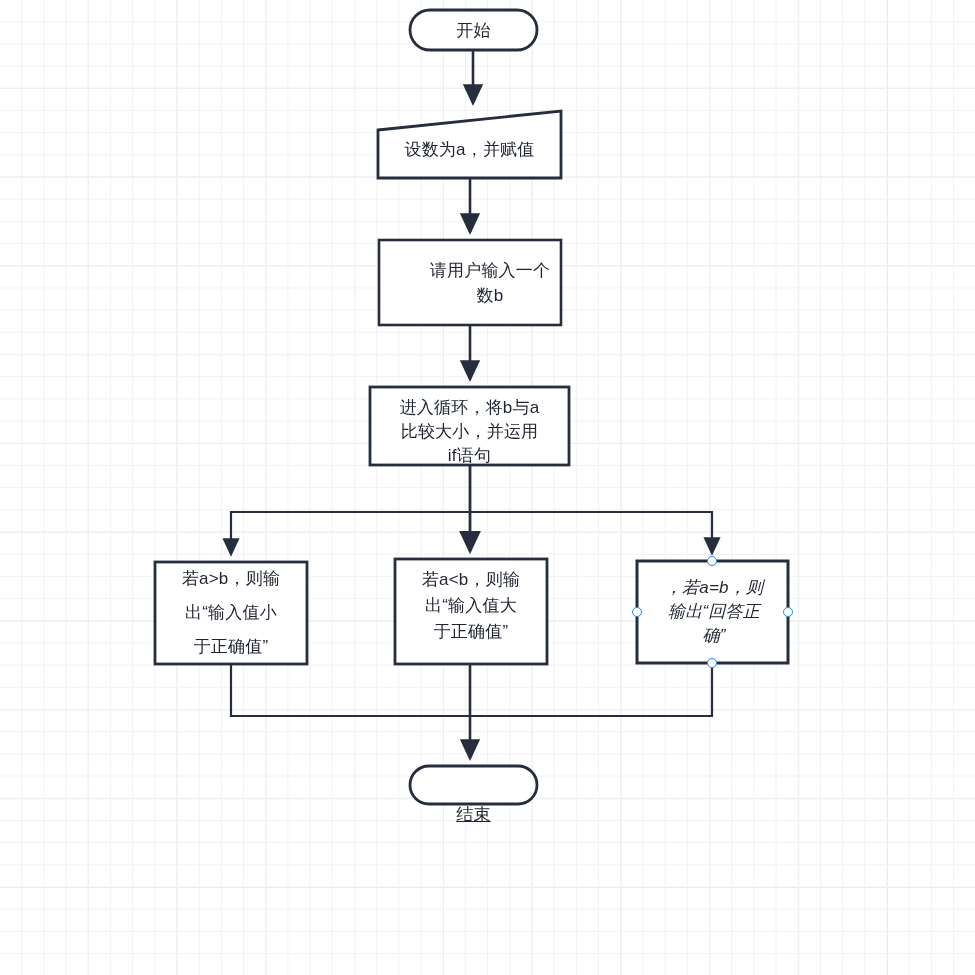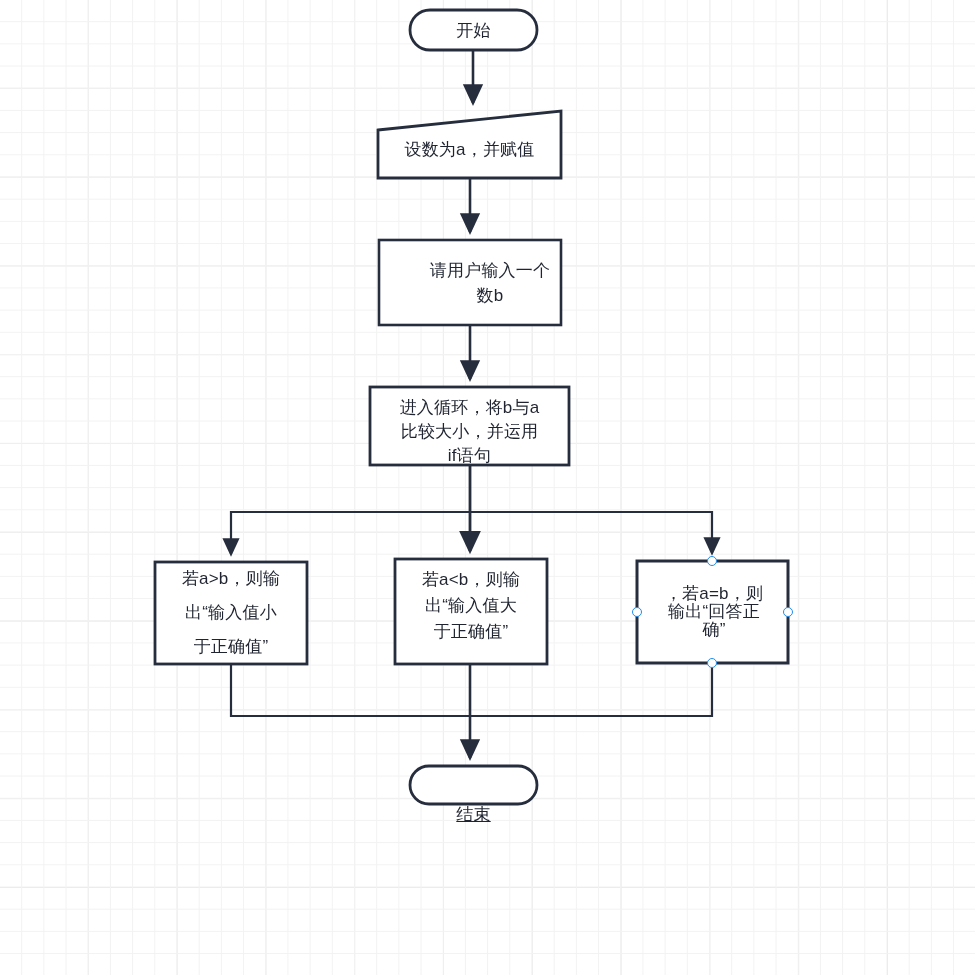--- a/index.html
+++ b/index.html
@@ -153,21 +153,21 @@
 if语句</div>
 
   <div class="node-label" style="left:155px; top:562px; width:152px; height:102px; line-height:34px;">若a&gt;b，则输
 出“输入值小
 于正确值”</div>
 
   <div class="node-label" style="left:395px; top:540px; width:152px; height:75px; line-height:26px;margin-top:28px;">若a&lt;b，则输
 出“输入值大
 于正确值”</div>
 
-  <div class="node-label" style="left:637px; top:561px; width:154px; height:102px; line-height:18px;">，若a=b，则
+  <div class="node-label" style="left:637px; top:561px; width:154px; height:102px; line-height:24px;font-style:italic;">，若a=b，则
 输出“回答正
 确”</div>
 
   <div class="node-label" style="left:410px; top:790px; width:127px; height:48px;text-decoration:underline;">结束</div>
 
   <div class="handle" style="left:712px; top:561px;"></div>
   <div class="handle" style="left:637px; top:612px;"></div>
   <div class="handle" style="left:788px; top:612px;"></div>
   <div class="handle" style="left:712px; top:663px;"></div>
 

